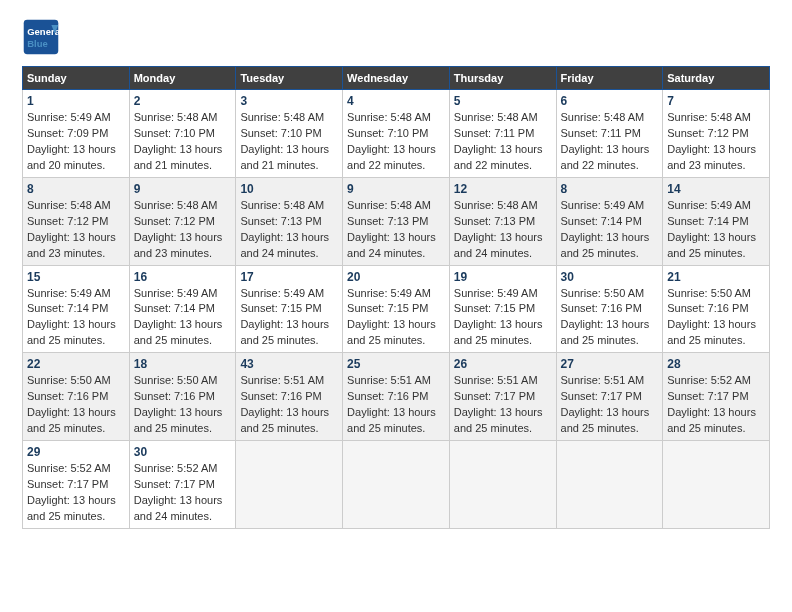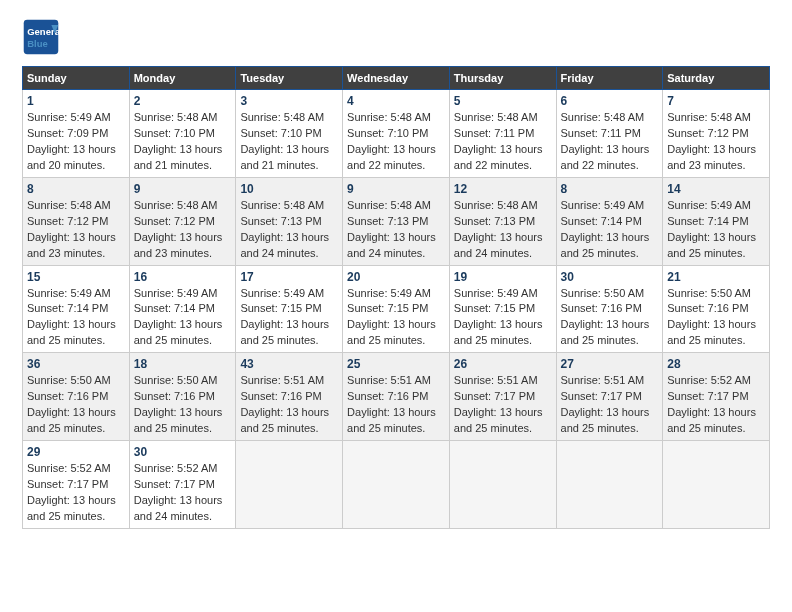--- a/index.html
+++ b/index.html
@@ -213,21 +213,21 @@
             <div class="day-number">30</div>
             <div class="day-info">Sunrise: 5:50 AM<br>Sunset: 7:16 PM<br>Daylight: 13 hours and 25 minutes.</div>
           </td>
           <td>
             <div class="day-number">21</div>
             <div class="day-info">Sunrise: 5:50 AM<br>Sunset: 7:16 PM<br>Daylight: 13 hours and 25 minutes.</div>
           </td>
         </tr>
         <tr class="row-shaded">
           <td>
-            <div class="day-number">36</div>
+            <div class="day-number">22</div>
             <div class="day-info">Sunrise: 5:50 AM<br>Sunset: 7:16 PM<br>Daylight: 13 hours and 25 minutes.</div>
           </td>
           <td>
             <div class="day-number">18</div>
             <div class="day-info">Sunrise: 5:50 AM<br>Sunset: 7:16 PM<br>Daylight: 13 hours and 25 minutes.</div>
           </td>
           <td>
             <div class="day-number">43</div>
             <div class="day-info">Sunrise: 5:51 AM<br>Sunset: 7:16 PM<br>Daylight: 13 hours and 25 minutes.</div>
           </td>

